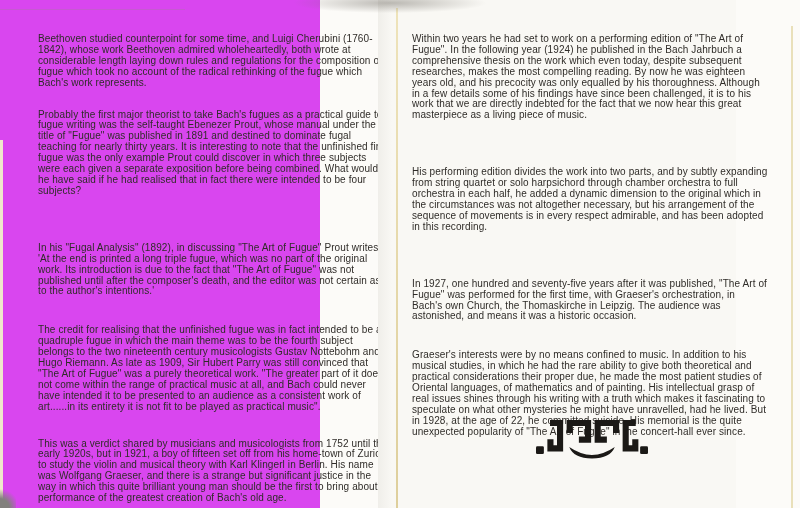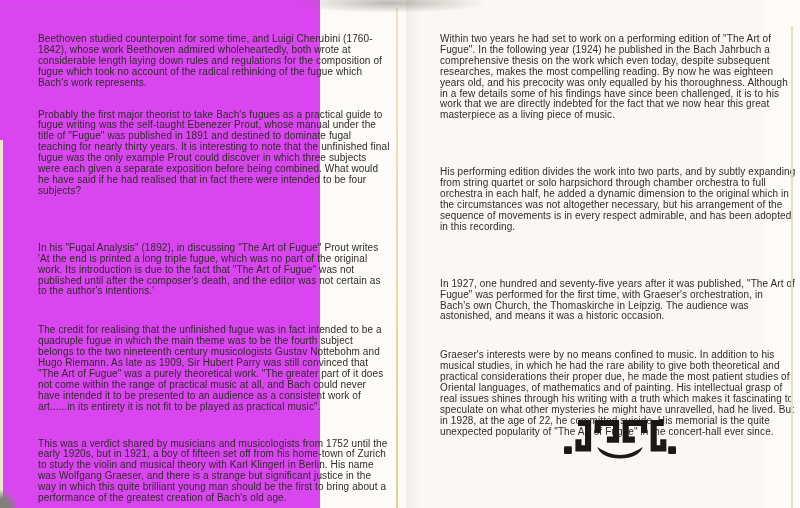--- a/index.html
+++ b/index.html
@@ -3,21 +3,21 @@
 <meta charset="utf-8">
 <style>
   html,body{margin:0;padding:0;}
   body{
     width:800px;height:508px;position:relative;overflow:hidden;
     background:#fcfbf8;
     font-family:"Liberation Sans","DejaVu Sans",sans-serif;
   }
   .page{position:absolute;top:0;height:508px;}
   .page-left{left:0;width:320px;background:#d946ef;text-decoration:underline;}
-  .page-right{left:406px;width:358px;background:#f9f8f4;}
+  .page-right{left:378px;width:358px;background:#f9f8f4;}
   .page-right::before{ 
     content:"";position:absolute;left:0;top:0;width:14px;height:100%;
     background:linear-gradient(to right,rgba(90,85,70,0.06),rgba(0,0,0,0));
   }
   .textcol{position:absolute;color:#2f2c28;}
   .page-left .textcol{left:38px;top:34px;width:352px;}
   .page-right .textcol{left:34px;top:34px;width:356px;}
   .para{
     margin:0 0 21px 0;
     font-size:10px;line-height:10.9px;letter-spacing:0.1px;

